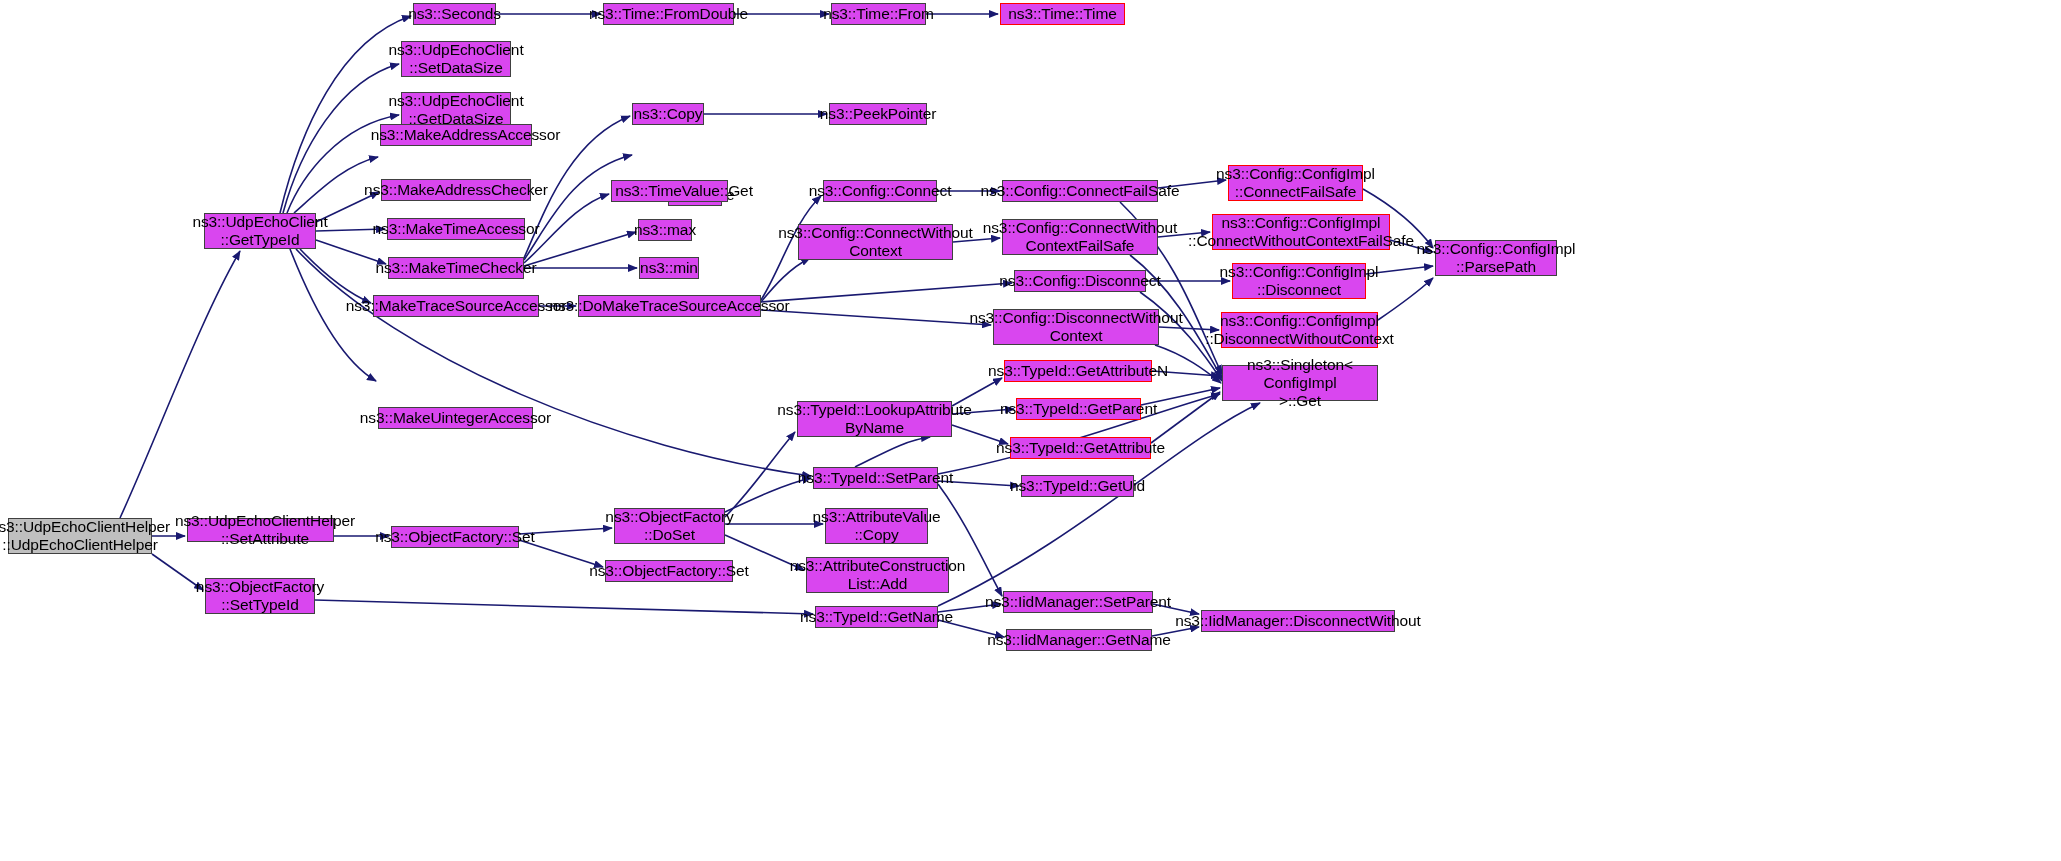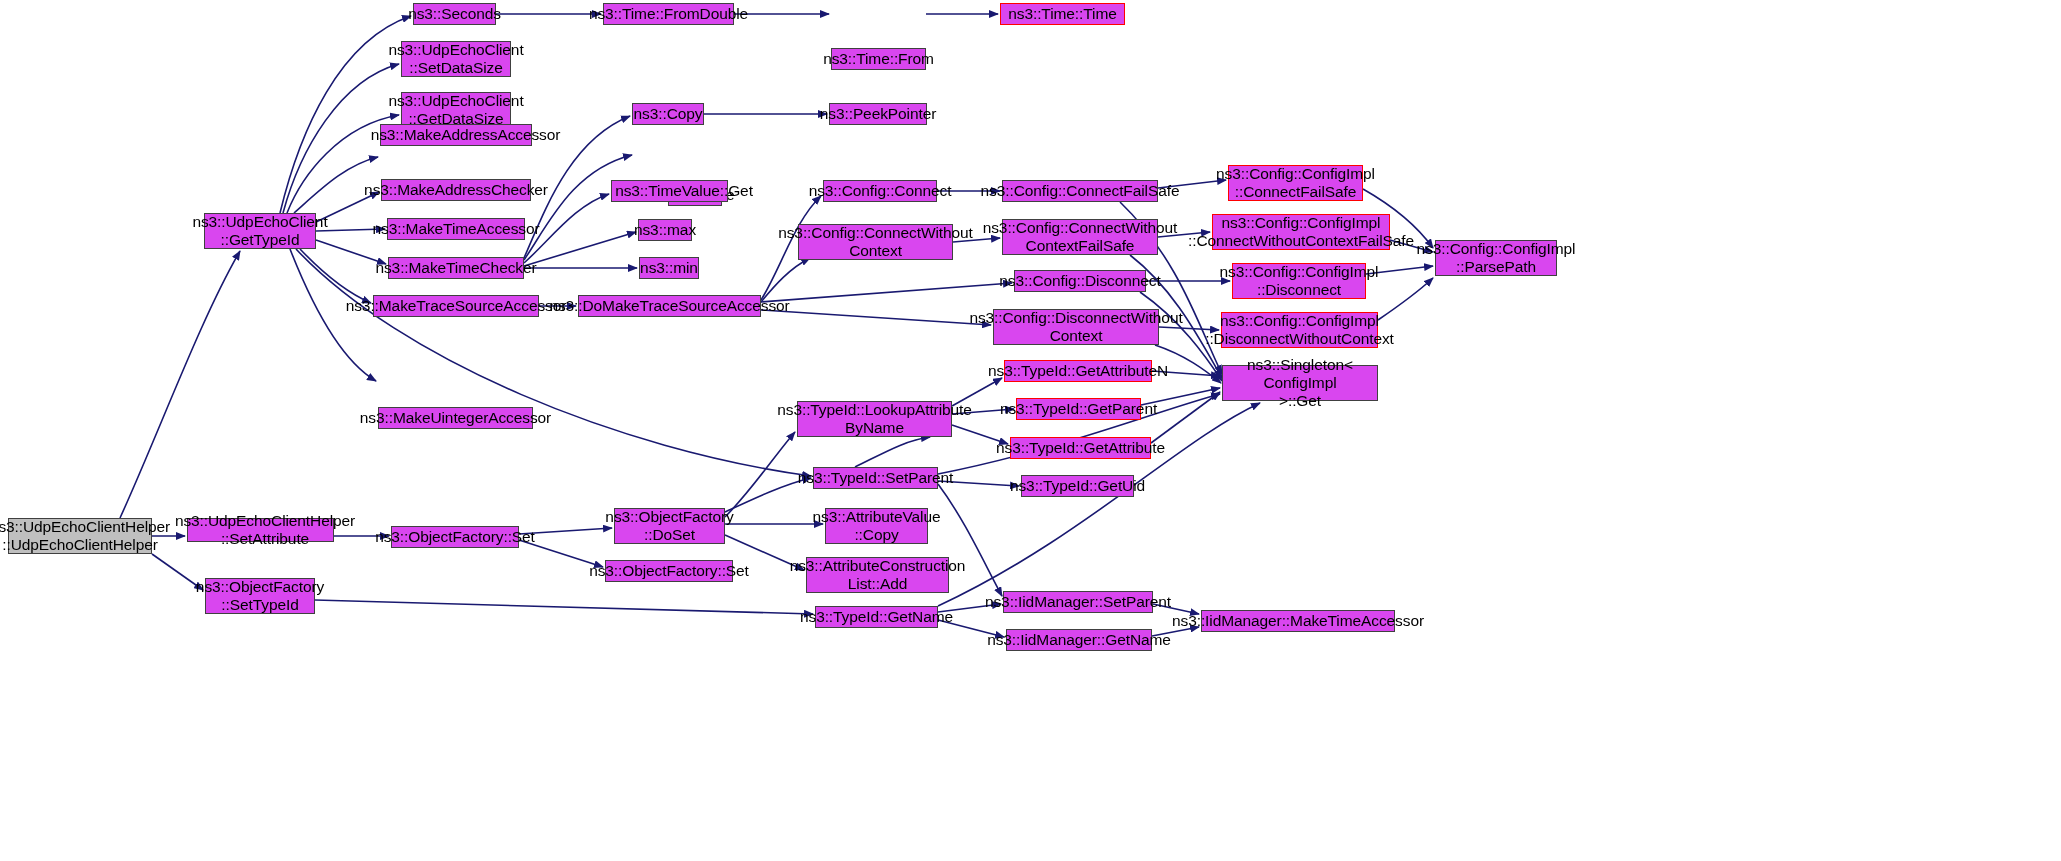--- a/index.html
+++ b/index.html
@@ -143,21 +143,21 @@
 ::SetDataSize</div>
       <div class="node" style="left: 401px; top: 92px; width: 110px; height: 36px;">ns3::UdpEchoClient
 ::GetDataSize</div>
       <div class="node" style="left: 380px; top: 124px; width: 152px; height: 22px; padding-left: 22px;">ns3::MakeAddressAccessor</div>
       <div class="node" style="left: 381px; top: 179px; width: 150px; height: 22px;">ns3::MakeAddressChecker</div>
       <div class="node" style="left: 387px; top: 218px; width: 138px; height: 22px;">ns3::MakeTimeAccessor</div>
       <div class="node" style="left: 388px; top: 257px; width: 136px; height: 22px;">ns3::MakeTimeChecker</div>
       <div class="node" style="left: 373px; top: 295px; width: 166px; height: 22px;">ns3::MakeTraceSourceAccessor</div>
       <div class="node" style="left: 378px; top: 372px; width: 155px; height: 22px; margin-top: 35px;">ns3::MakeUintegerAccessor</div>
       <div class="node" style="left: 603px; top: 3px; width: 131px; height: 22px;">ns3::Time::FromDouble</div>
-      <div class="node" style="left: 831px; top: 3px; width: 95px; height: 22px; margin-top: 45px;">ns3::Time::From</div>
+      <div class="node" style="left: 831px; top: 3px; width: 95px; height: 22px;">ns3::Time::From</div>
       <div class="node red" style="left: 1000px; top: 3px; width: 125px; height: 22px;">ns3::Time::Time</div>
       <div class="node" style="left: 632px; top: 103px; width: 72px; height: 22px;">ns3::Copy</div>
       <div class="node" style="left: 829px; top: 103px; width: 98px; height: 22px;">ns3::PeekPointer</div>
       <div class="node" style="left: 668px; top: 142px; width: 54px; height: 22px; margin-top: 42px;">ns3::Create</div>
       <div class="node" style="left: 611px; top: 180px; width: 117px; height: 22px; padding-left: 32px;">ns3::TimeValue::Get</div>
       <div class="node" style="left: 638px; top: 219px; width: 54px; height: 22px;">ns3::max</div>
       <div class="node" style="left: 639px; top: 257px; width: 60px; height: 22px;">ns3::min</div>
       <div class="node" style="left: 578px; top: 295px; width: 183px; height: 22px;">ns3::DoMakeTraceSourceAccessor</div>
       <div class="node" style="left: 823px; top: 180px; width: 114px; height: 22px;">ns3::Config::Connect</div>
       <div class="node" style="left: 798px; top: 224px; width: 155px; height: 36px;">ns3::Config::ConnectWithout
@@ -187,15 +187,15 @@
 &gt;::Get</div>
       <div class="node" style="left: 813px; top: 467px; width: 125px; height: 22px;">ns3::TypeId::SetParent</div>
       <div class="node" style="left: 1021px; top: 475px; width: 113px; height: 22px;">ns3::TypeId::GetUid</div>
       <div class="node" style="left: 825px; top: 508px; width: 103px; height: 36px;">ns3::AttributeValue
 ::Copy</div>
       <div class="node" style="left: 806px; top: 557px; width: 143px; height: 36px;">ns3::AttributeConstruction
 List::Add</div>
       <div class="node" style="left: 815px; top: 606px; width: 123px; height: 22px;">ns3::TypeId::GetName</div>
       <div class="node" style="left: 1003px; top: 591px; width: 150px; height: 22px;">ns3::IidManager::SetParent</div>
       <div class="node" style="left: 1006px; top: 629px; width: 146px; height: 22px;">ns3::IidManager::GetName</div>
-      <div class="node" style="left: 1201px; top: 610px; width: 194px; height: 22px;">ns3::IidManager::MakeTimeAccessor</div>
+      <div class="node" style="left: 1201px; top: 610px; width: 194px; height: 22px;">ns3::IidManager::DisconnectWithout</div>
     </div>
 </div>
 
 </body></html>

